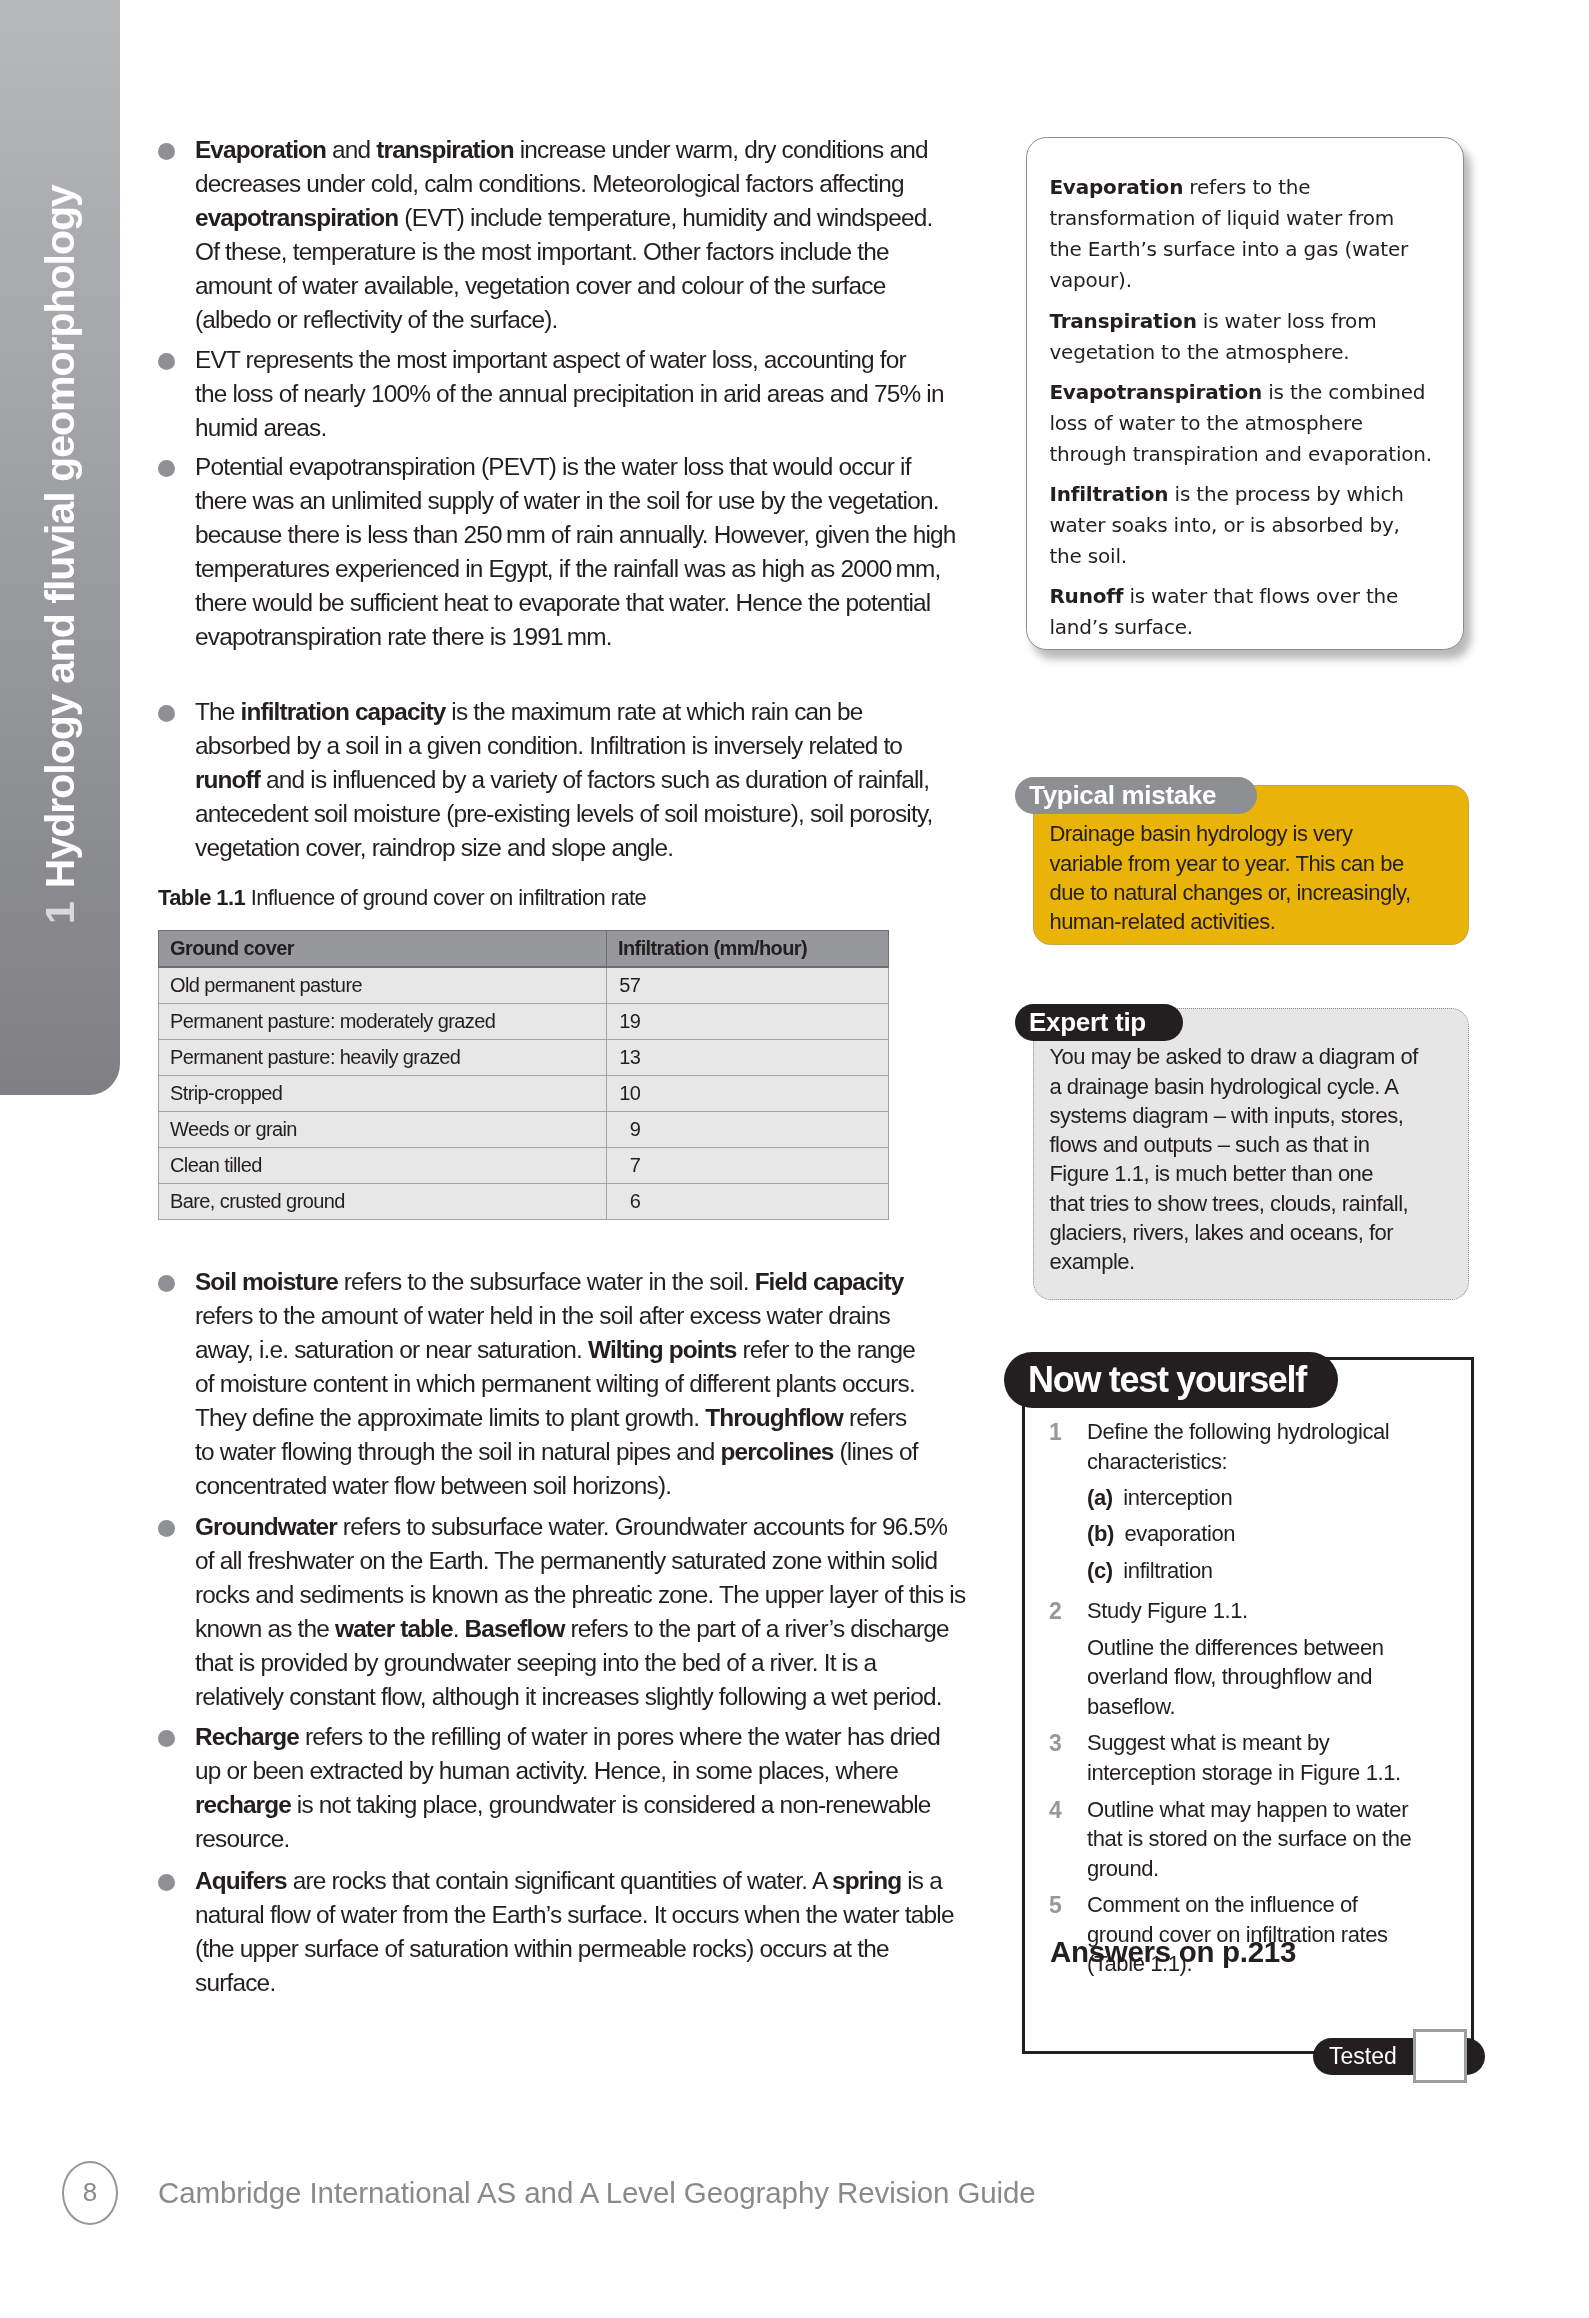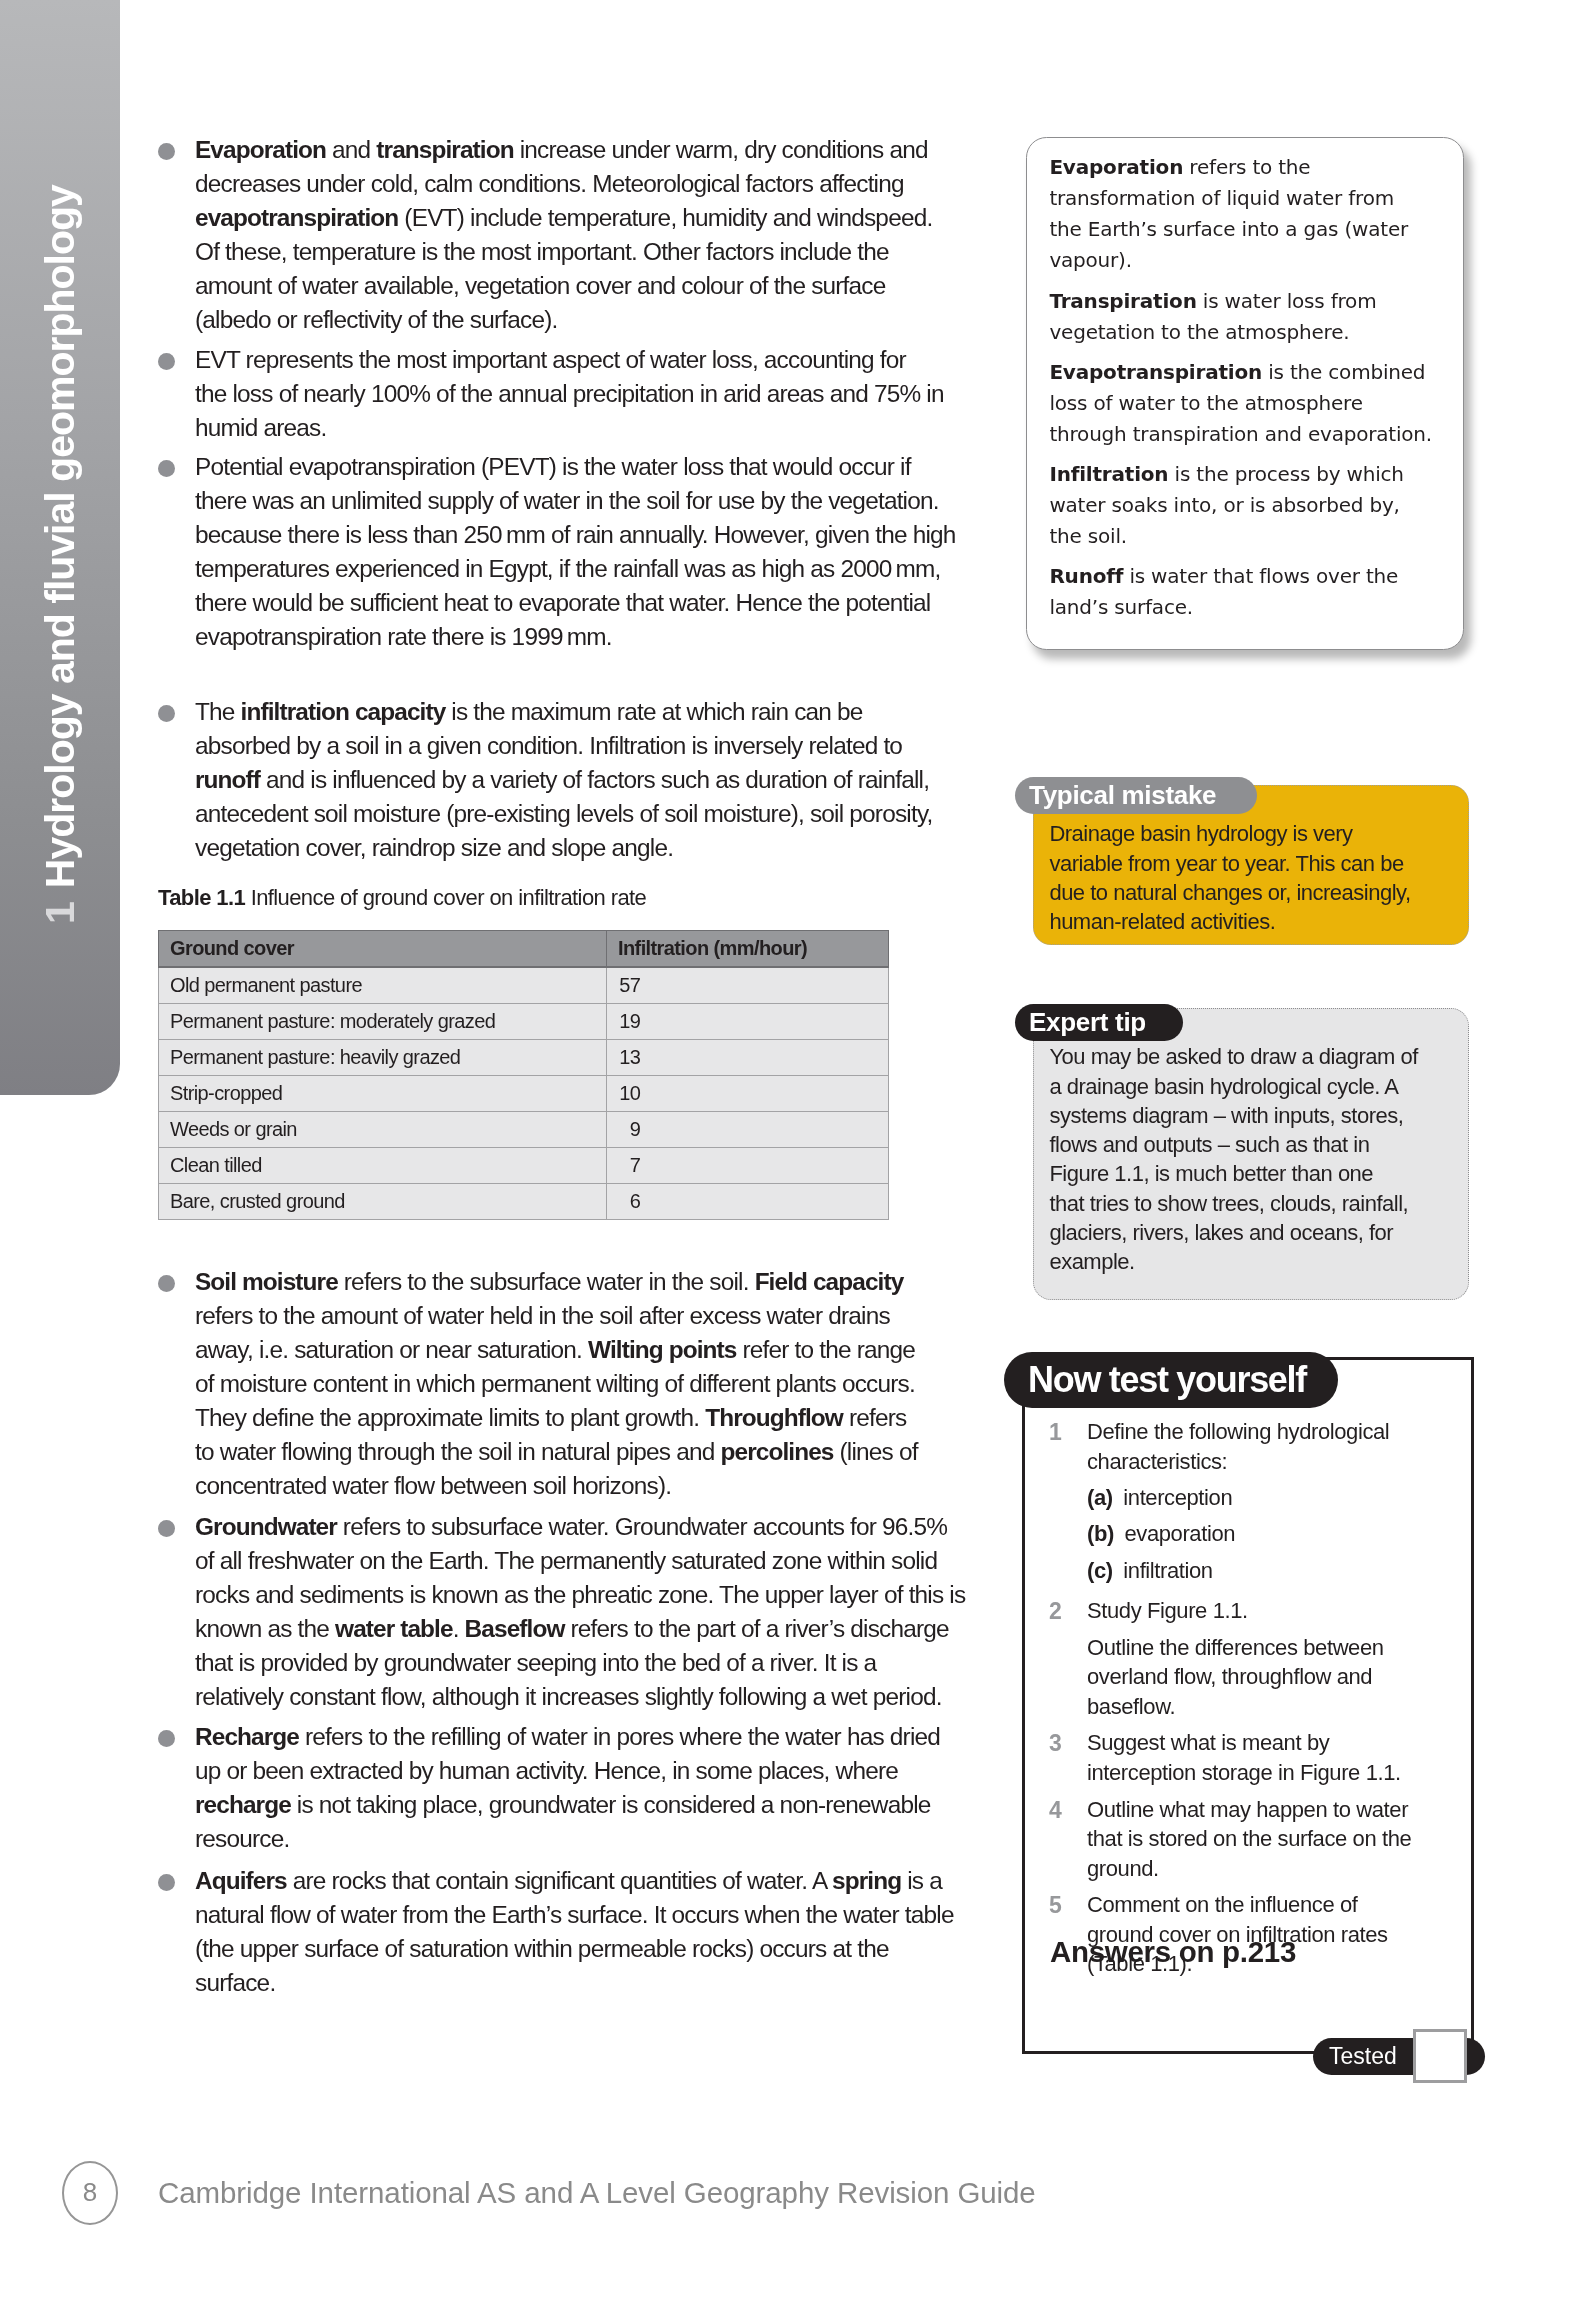--- a/index.html
+++ b/index.html
@@ -64,21 +64,21 @@
   
   #definitions-box {
     left: 1026px; top: 137px; width: 438px; height: 513px;
     border: 1.9px solid #8d8d8f; border-radius: 20.5px; background: #fff;
     box-shadow: 6.4px 9px 9px rgba(0,0,0,0.28);
     box-sizing: border-box;
   }
   .def-para {
     position: absolute; left: 22.4px; width: 404px;
     font-family: "DejaVu Sans", sans-serif; font-size: 20px; line-height: 31px;
-    color: #231f20; letter-spacing: -0.2px;
+    color: #231f20; letter-spacing: -0.2px; margin-top: 20px;
   }
   .def-para b { font-weight: bold; }
 
   
   #mistake-box {
     left: 1033px; top: 785px; width: 436px; height: 160px;
     border: 1.9px dotted #9d9d9f; border-radius: 18px; background: #eab308; box-sizing: border-box; padding-left: 40px;
   }
   #mistake-tab {
     left: 1015px; top: 777px; width: 242px; height: 37px; border-radius: 18.6px;
@@ -172,21 +172,21 @@
       </div>
     </div>
     <div class="bullet-block" style="top: 450px;">
       <span class="bullet-dot" style="top: 9.5px;"></span>
       <div class="bullet-lines">
         <div class="line"><span>Potential evapotranspiration (PEVT) is the water loss that would occur if</span></div>
         <div class="line"><span>there was an unlimited supply of water in the soil for use by the vegetation.</span></div>
         <div class="line"><span>because there is less than 250 mm of rain annually. However, given the high</span></div>
         <div class="line"><span>temperatures experienced in Egypt, if the rainfall was as high as 2000 mm,</span></div>
         <div class="line"><span>there would be sufficient heat to evaporate that water. Hence the potential</span></div>
-        <div class="line"><span>evapotranspiration rate there is 1999 mm.</span></div>
+        <div class="line"><span>evapotranspiration rate there is 1991 mm.</span></div>
       </div>
     </div>
     <div class="bullet-block" style="top: 695px;">
       <span class="bullet-dot" style="top: 9.5px;"></span>
       <div class="bullet-lines">
         <div class="line"><span>The </span><b>infiltration capacity</b><span> is the maximum rate at which rain can be</span></div>
         <div class="line"><span>absorbed by a soil in a given condition. Infiltration is inversely related to</span></div>
         <div class="line"><b>runoff</b><span> and is influenced by a variety of factors such as duration of rainfall,</span></div>
         <div class="line"><span>antecedent soil moisture (pre-existing levels of soil moisture), soil porosity,</span></div>
         <div class="line"><span>vegetation cover, raindrop size and slope angle.</span></div>

